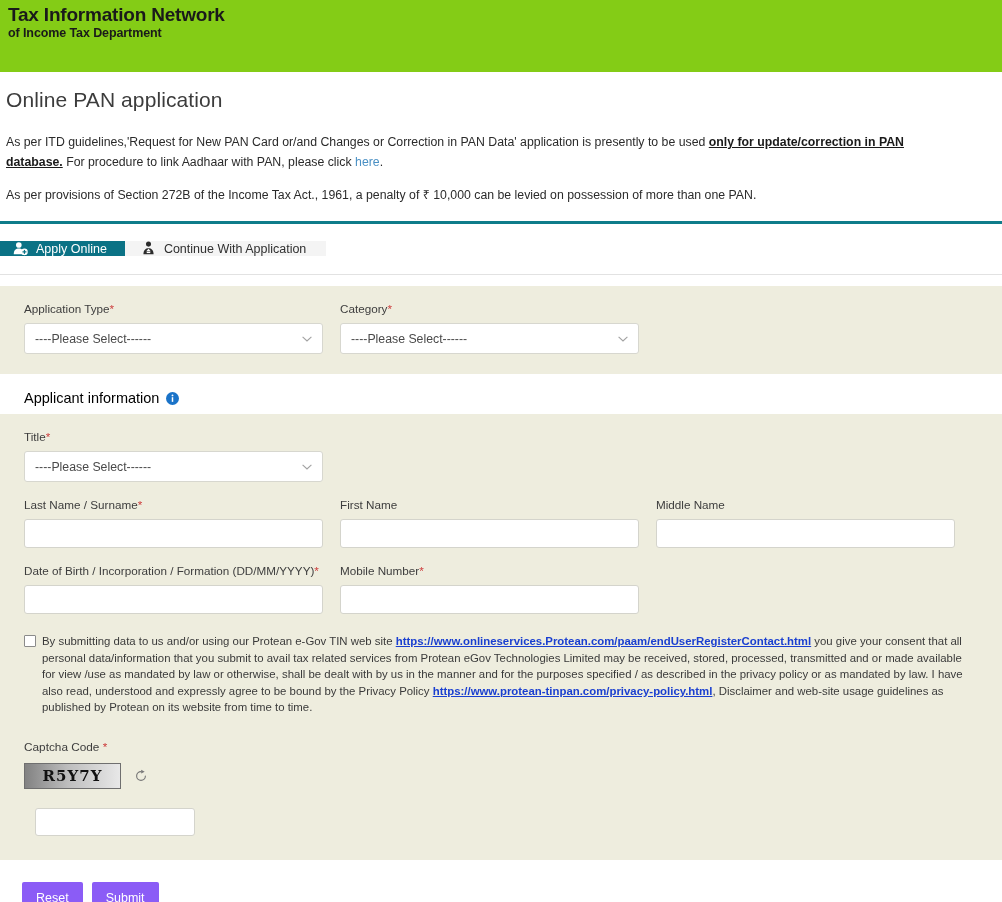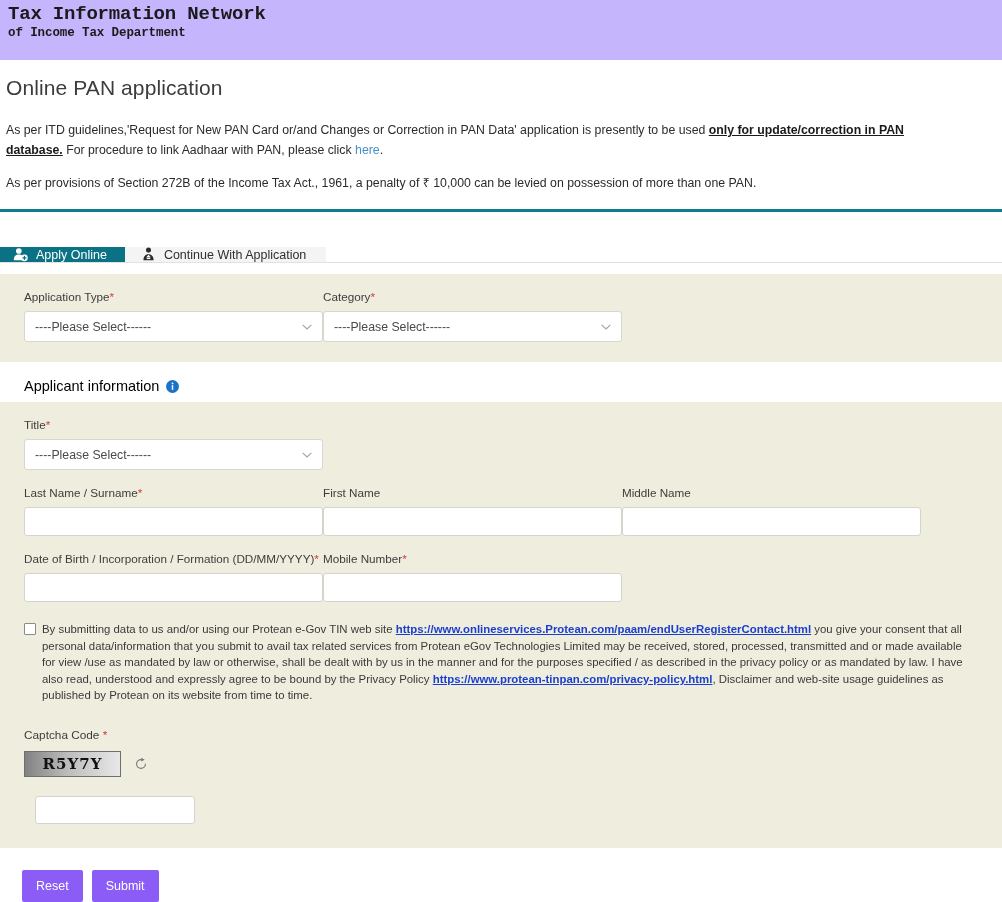--- a/index.html
+++ b/index.html
@@ -10,24 +10,23 @@
     width: 1002px;
     height: 902px;
     background: #ffffff;
     font-family: "Liberation Sans", sans-serif;
     color: #333333;
     overflow: hidden;
   }
 
   
   .banner {
-    height: 60px;
-    background: #c4b5fd;
+    height: 72px;
+    background: #84cc16;
     position: relative;
-    font-family: Liberation Mono, monospace;
   }
   .banner-logo {
     position: absolute;
     left: 8px;
     top: 5px;
     line-height: 1;
   }
   .logo-line1 {
     font-size: 19px;
     font-weight: bold;
@@ -76,21 +75,21 @@
   }
 
   
   .tabs-wrap {
     margin-top: 16px;
     border-top: 3px solid #0e7c8a;
     padding: 0;
   }
   .tabs {
     display: flex;
-    align-items: flex-end;
+    align-items: flex-start;
     height: 33px;
     margin-top: 17px;
     border-bottom: 1px solid #e2e2e2;
   }
   .tab {
     display: flex;
     align-items: center;
     gap: 8px;
     padding: 0 18px 0 13px;
     font-size: 12.5px;
@@ -139,20 +138,21 @@
     gap: 7px;
   }
   .info-icon {
     width: 13px;
     height: 13px;
     display: inline-block;
   }
 
   .row {
     display: flex;
+    gap: 17px;
   }
   .row + .row {
     margin-top: 16px;
   }
   .field {
     width: 299px;
     flex: 0 0 auto;
   }
   .field-label {
     font-size: 11.7px;

